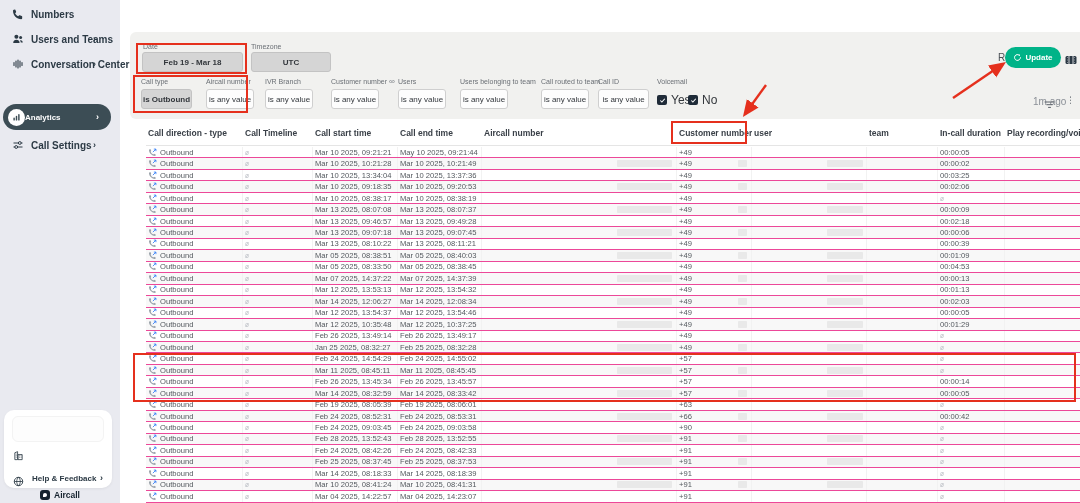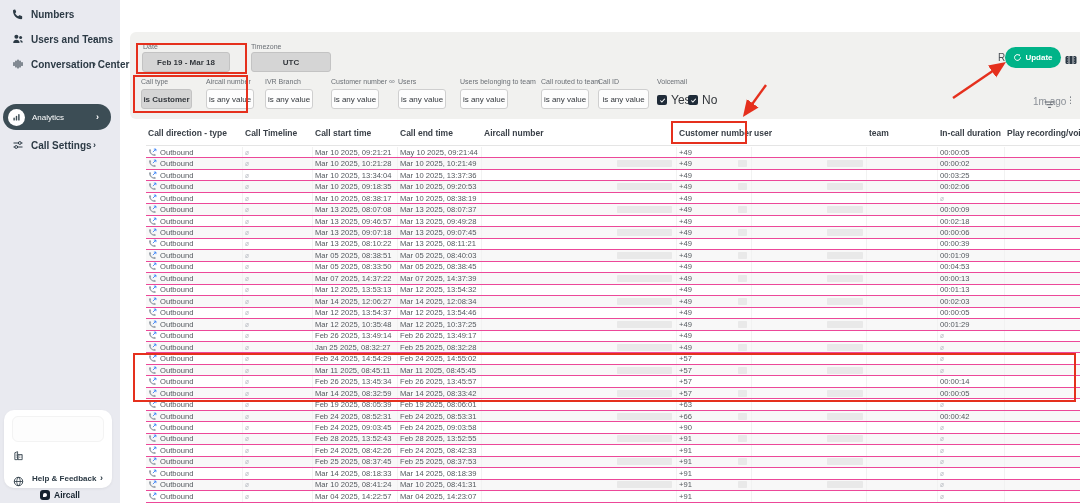--- a/index.html
+++ b/index.html
@@ -17,21 +17,21 @@
   .nav-item .nicon { width: 13px; height: 13px; margin-left: 11px; flex: none;
                      color: #2c3a45; display: flex; align-items: center; justify-content: center; }
   .nav-item .nlabel { font-size: 10px; font-weight: 700; color: #2c3a45; margin-left: 7px;
                       white-space: nowrap; }
   .nav-item .nchev { position: absolute; right: 24px; font-size: 9px; color: #2c3a45; font-weight: 700; }
   .nav-pill { position: absolute; left: 3px; top: 104px; width: 108px; height: 26px;
               background: #3c4d55; border-radius: 13px; display: flex; align-items: center;
               cursor: pointer; z-index: 1; }
   .nav-pill .picon { width: 17px; height: 17px; background: #fff; border-radius: 50%;
                      margin-left: 5px; display: flex; align-items: center; justify-content: center; }
-  .nav-pill .nlabel { color: #fff; font-size: 8px; font-weight: 400; margin-left: 7px; }
+  .nav-pill .nlabel { color: #fff; font-size: 8px; font-weight: 700; }
   .nav-pill .nchev { position: absolute; right: 12px; color: #fff; font-size: 9px; font-weight: 700; }
 
   .side-card { position: absolute; left: 4px; top: 410px; width: 108px; height: 78px;
                background: #fff; border-radius: 10px; box-shadow: 0 1px 3px rgba(0,0,0,0.06); }
   .side-card .banner { position: absolute; left: 8px; top: 6px; width: 92px; height: 26px;
                        background: #fdfdfd; border: 1px solid #f3f3f3; border-radius: 6px; }
   .side-card .bldg { position: absolute; left: 9px; top: 37px; width: 12px; height: 12px; color: #2c3a45; }
   .help-row { position: absolute; left: 0; top: 60px; width: 108px; height: 16px;
               display: flex; align-items: center; cursor: pointer; }
   .help-row .nicon { width: 11px; height: 11px; margin-left: 9px; color: #2c3a45; }
@@ -179,26 +179,26 @@
       <span class="blogo">
           <span></span>
         </span>
       <span class="bname">Aircall</span>
     </div>
   </aside>
 
 
   <div class="filters">
     <span class="flabel" style="left:13px; top:11px">Date</span>
-    <div class="finput filled" style="left:12px; top:20px; width:88px">Feb 19 - Mar 18</div>
+    <div class="finput filled" style="left:12px; top:20px; width:101px">Feb 19 - Mar 18</div>
     <span class="flabel" style="left:121px; top:11px">Timezone</span>
     <div class="finput filled" style="left:121px; top:20px; width:80px">UTC</div>
 
     <span class="flabel" style="left:11px; top:46px">Call type</span>
-    <div class="finput filled" style="left:11px; top:57px; width:51px">is Customer</div>
+    <div class="finput filled" style="left:11px; top:57px; width:51px">is Outbound</div>
 
     <span class="flabel" style="left:76px; top:46px">Aircall number</span>
     <div class="finput outline" style="left:76px; top:57px; width:48px">is any value</div>
 
     <span class="flabel" style="left:135px; top:46px">IVR Branch</span>
     <div class="finput outline" style="left:135px; top:57px; width:48px">is any value</div>
 
     <span class="flabel" style="left:201px; top:46px">Customer number</span>
     <span class="link-glyph" style="left:259px; top:45px">∞</span>
     <div class="finput outline" style="left:201px; top:57px; width:48px">is any value</div>

